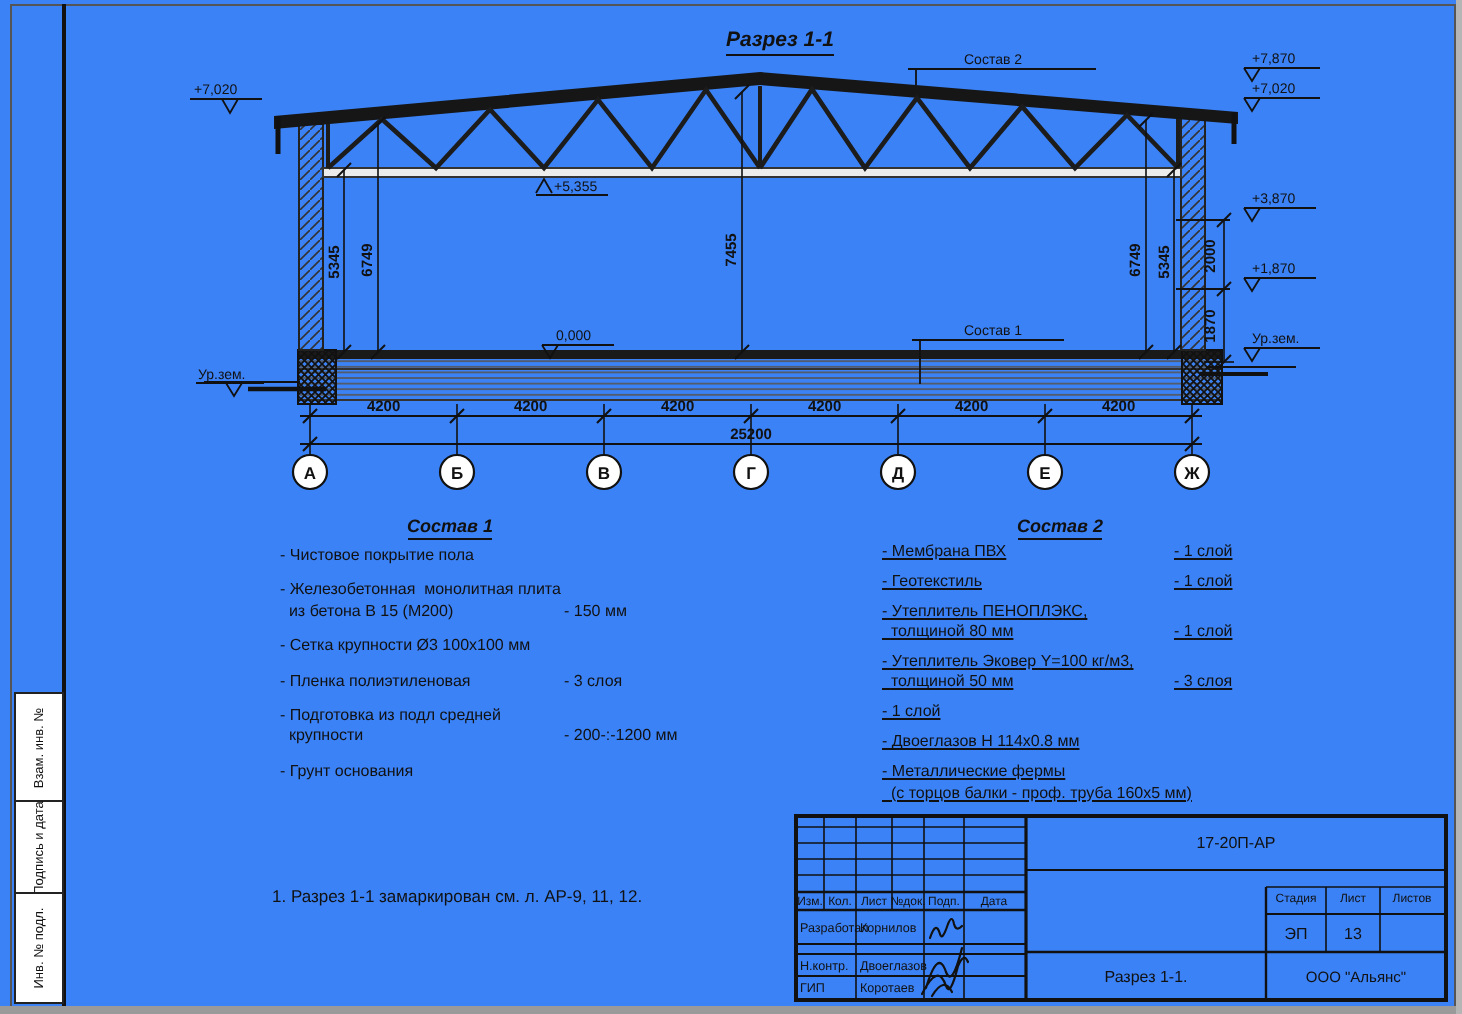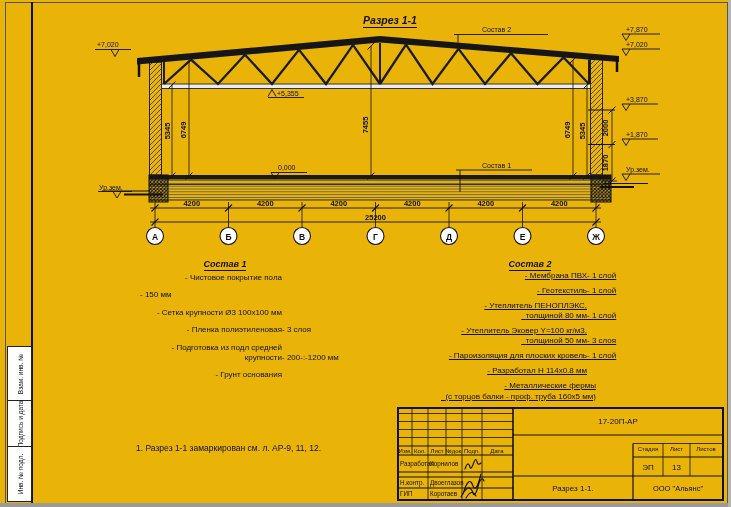--- a/index.html
+++ b/index.html
@@ -1,36 +1,36 @@
 <!DOCTYPE html>
 <html><head>
 <meta charset="utf-8">
 <style>
   html,body{margin:0;padding:0;background:#e8e8e8;}
-  #page{position:relative;width:731px;height:507px;background:#eab308;overflow:hidden;
+  #page{position:relative;width:731px;height:507px;background:#3b82f6;overflow:hidden;
         font-family:"Liberation Sans",sans-serif;color:#111;}
   .abs{position:absolute;}
   #outer-border{left:5px;top:2px;width:721px;height:500px;border:1px solid #555;}
   #frame-left{left:31px;top:2px;width:2px;height:501px;background:#111;}
   #edge-bottom{left:0;top:503px;width:731px;height:4px;background:#9a9a9a;}
   #edge-right{left:728px;top:0;width:3px;height:507px;background:#b5b5b5;}
   #drawing-title{left:346px;top:10px;width:88px;text-align:center;}
   #drawing-title span{display:inline-block;font-size:10.5px;font-weight:bold;font-style:italic;
         border-bottom:1px solid #111;padding-bottom:1px;}
   .vlabel{border:1px solid #222;background:#fff;}
   .vlabel span{position:absolute;left:50%;top:50%;transform:translate(-50%,-50%) rotate(-90deg);
         font-size:6.5px;white-space:nowrap;}
   .sostav-head{text-align:center;}
   .sostav-head span{display:inline-block;font-size:9px;font-weight:bold;font-style:italic;
         border-bottom:1px solid #111;padding-bottom:1px;}
   .slist{font-size:8px;line-height:1.3;}
   .sitem{display:flex;align-items:flex-end;}
   .s1 .sitem{margin-bottom:7px;}
   .s2 .sitem{margin-bottom:4.5px;text-decoration:underline;}
-  .nm{white-space:pre-wrap;text-align:right;}
+  .nm{white-space:pre-wrap;}
   .s1 .nm{min-width:142px;}
   .s2 .nm{min-width:146px;}
   .val{white-space:nowrap;}
   #note{left:136px;top:443px;font-size:8.5px;}
   svg{position:absolute;left:0;top:0;}
   svg text{font-family:"Liberation Sans",sans-serif;fill:#111;}
   .dim{font-size:7.5px;font-weight:bold;}
   .elev{font-size:7px;}
   .axl{font-size:8.5px;font-weight:bold;}
   .tbh{font-size:6px;}
@@ -228,20 +228,22 @@
 
   <div class="abs sostav-head" style="left:140px;top:253px;width:170px;">
     <span>Состав 1</span>
   </div>
   <div class="abs slist s1" style="left:140px;top:273px;width:212px;">
     <div class="sitem">
         <span class="nm">- Чистовое покрытие пола</span>
         <span class="val"></span>
       </div>
     <div class="sitem">
+        <span class="nm">- Железобетонная  монолитная плита
+  из бетона В 15 (М200)</span>
         <span class="val">- 150 мм</span>
       </div>
     <div class="sitem">
         <span class="nm">- Сетка крупности Ø3 100х100 мм</span>
         <span class="val"></span>
       </div>
     <div class="sitem">
         <span class="nm">- Пленка полиэтиленовая</span>
         <span class="val">- 3 слоя</span>
       </div>
@@ -272,25 +274,24 @@
         <span class="nm">- Утеплитель ПЕНОПЛЭКС,
   толщиной 80 мм</span>
         <span class="val">- 1 слой</span>
       </div>
     <div class="sitem">
         <span class="nm">- Утеплитель Эковер Y=100 кг/м3,
   толщиной 50 мм</span>
         <span class="val">- 3 слоя</span>
       </div>
     <div class="sitem">
-        <span class="nm">- Пароизоляция для плоских кровель</span>
         <span class="val">- 1 слой</span>
       </div>
     <div class="sitem">
-        <span class="nm">- Разработал Н 114х0.8 мм</span>
+        <span class="nm">- Двоеглазов Н 114х0.8 мм</span>
         <span class="val"></span>
       </div>
     <div class="sitem">
         <span class="nm">- Металлические фермы
   (с торцов балки - проф. труба 160х5 мм)</span>
         <span class="val"></span>
       </div>
   </div>
 
   <div class="abs" id="note">1. Разрез 1-1 замаркирован см. л. АР-9, 11, 12.</div>

